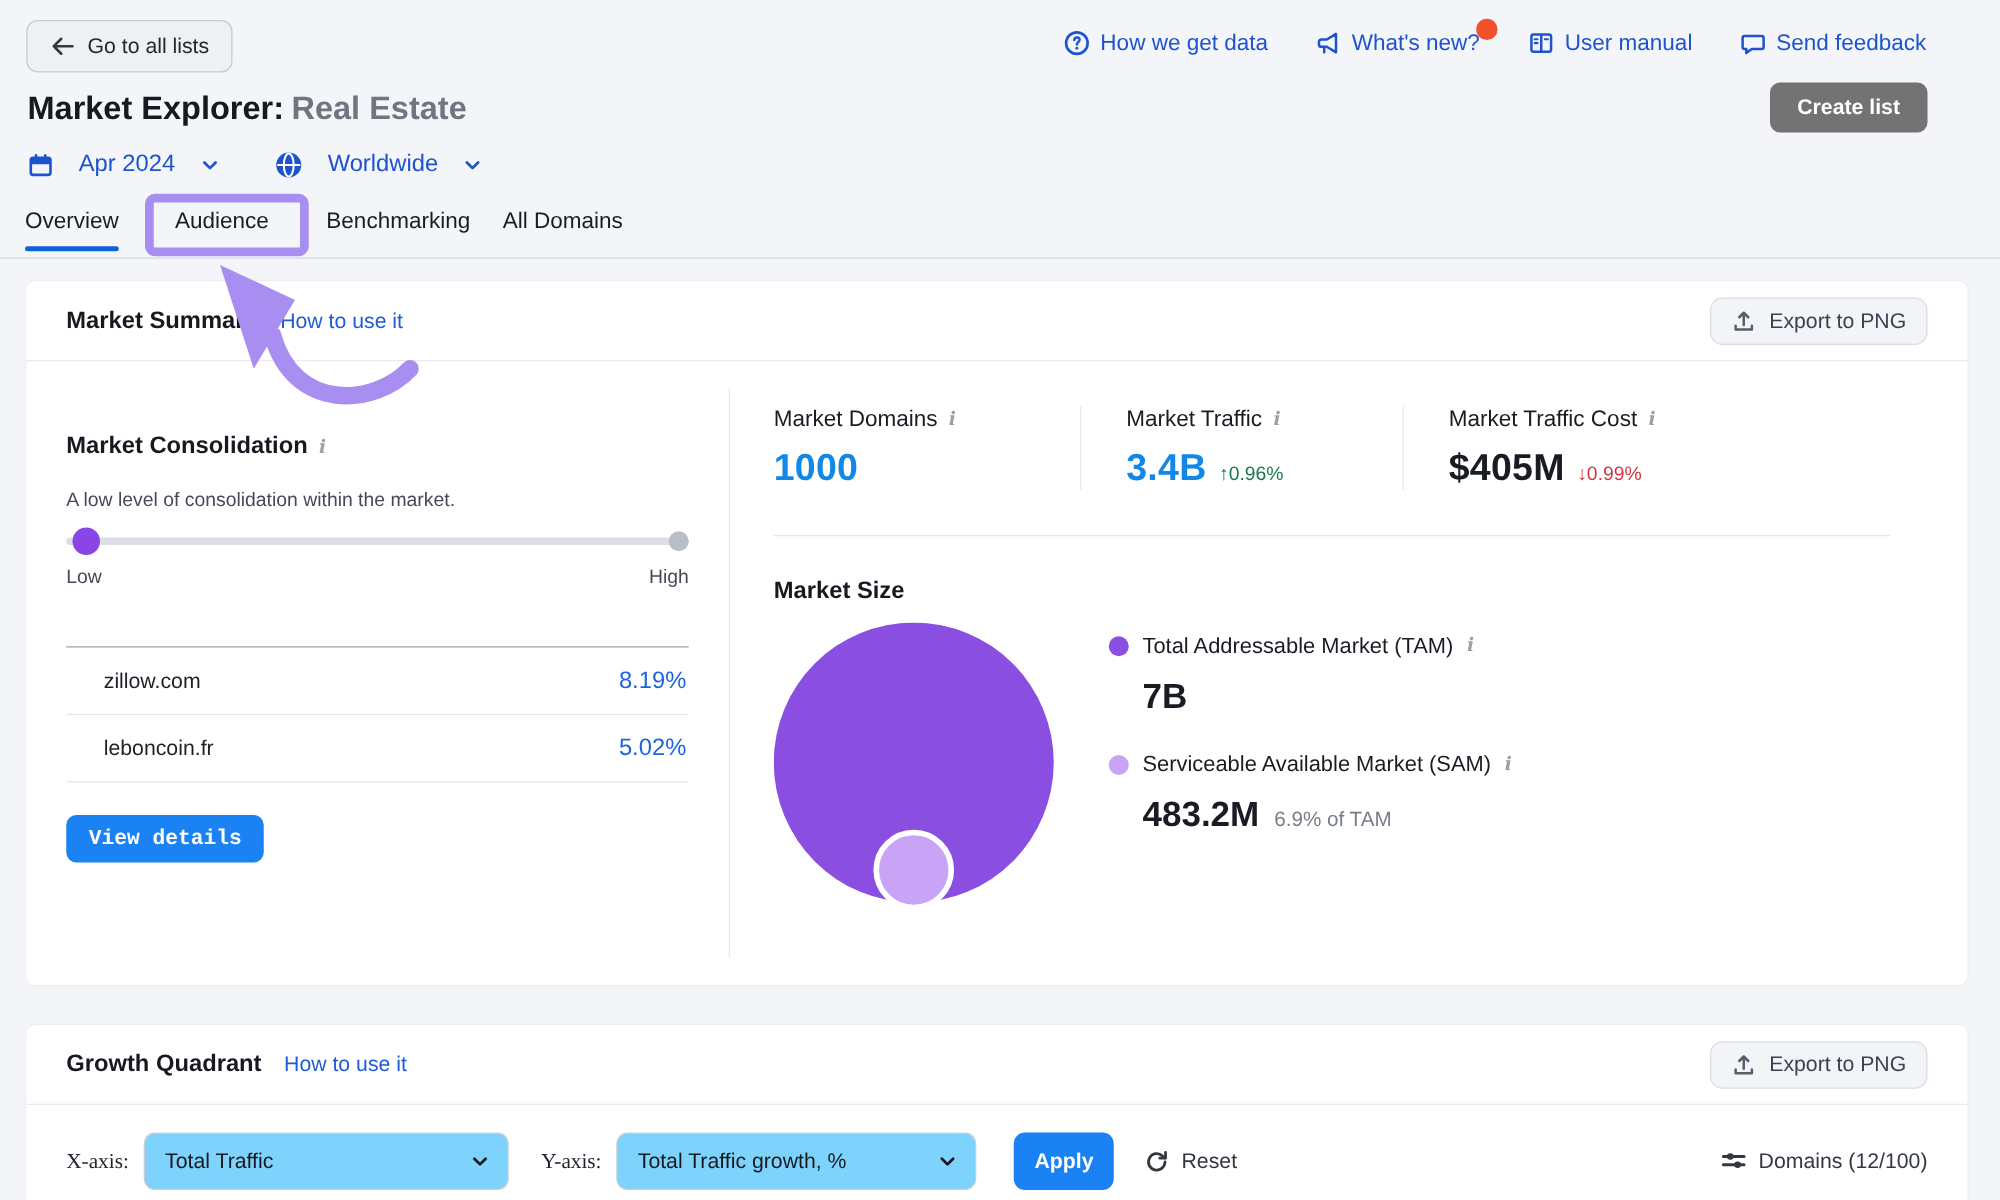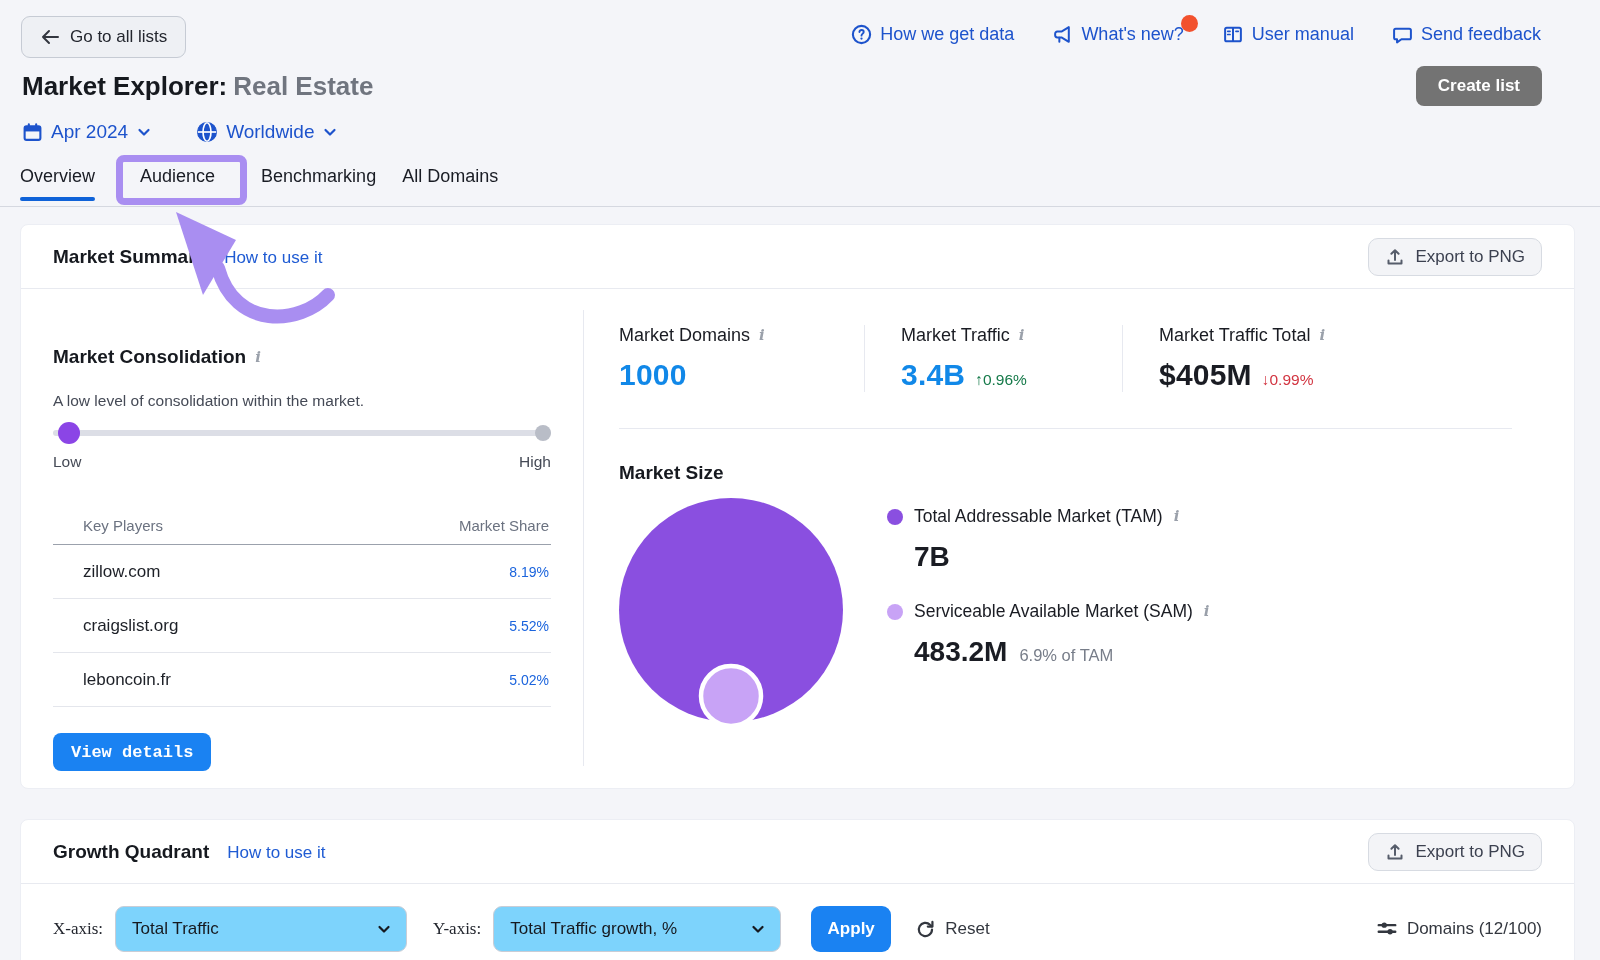--- a/index.html
+++ b/index.html
@@ -13,21 +13,21 @@
   .top-link { display:inline-flex; align-items:center; gap:8px; color:#1d53cc; font-size:18px; cursor:pointer; position:relative; text-decoration:none; }
   .top-link svg { flex:0 0 auto; }
   .notif-dot { position:absolute; top:-9px; right:-14px; width:17px; height:17px; border-radius:50%; background:#f2512e; }
 
   
   .title-row { height:56px; padding:0 58px 0 22px; display:flex; align-items:center; justify-content:space-between; }
   .page-title { font-size:26px; font-weight:700; color:#16191f; }
   .page-title .market-name { color:#70757f; font-weight:700; margin-left:6px; }
   .create-btn { height:40px; padding:0 22px; background:#737373; border:none; border-radius:8px; color:#fff; font-size:17px; font-weight:700; cursor:pointer; font-family:inherit; }
   .date-row { height:36px; padding-left:22px; display:flex; align-items:center; gap:44px; }
-  .selector { display:inline-flex; align-items:center; gap:8px; color:#1d53cc; font-size:19px; cursor:pointer; }
+  .selector { display:inline-flex; align-items:center; gap:20px; color:#1d53cc; font-size:19px; cursor:pointer; }
 
   
   .tabs-row { height:56px; padding-left:20px; display:flex; align-items:center; gap:26px; position:relative; }
   .tabs-border { position:absolute; left:0; top:206px; width:1600px; height:1px; background:#d5d8e0; }
   .tab { font-size:18px; color:#191c24; cursor:pointer; position:relative; padding:14px 0 17px; }
   .tab.active::after { content:""; position:absolute; left:0; right:0; bottom:3px; height:4px; background:#0f62d8; border-radius:2px; }
   .tab.boxed { padding-left:19px; padding-right:20px; }
 
   
   .highlight-box { position:absolute; left:116px; top:155px; width:131px; height:50px; border:7px solid #a98ef1; border-radius:8px; z-index:60; pointer-events:none; }
@@ -55,21 +55,21 @@
   .slider-track { position:absolute; left:0; right:0; top:8px; height:6px; border-radius:3px; background:#dcdee6; }
   .slider-thumb-low { position:absolute; left:5px; top:0; width:22px; height:22px; border-radius:50%; background:#8b45e6; }
   .slider-thumb-high { position:absolute; right:0; top:3px; width:16px; height:16px; border-radius:50%; background:#b9bdc7; }
   .slider-labels { display:flex; justify-content:space-between; margin-top:9px; font-size:15.5px; color:#454a56; }
 
   .kp-table { margin-top:46px; }
   .kp-head { display:flex; justify-content:space-between; font-size:15px; color:#6b7280; padding:0 2px 10px 30px; }
   .kp-divider-strong { border:none; border-top:1px solid #9ba1ac; }
   .kp-row { display:flex; justify-content:space-between; align-items:center; height:54px; padding:0 2px 0 30px; border-bottom:1px solid #e4e6ec; }
   .kp-domain { font-size:17px; color:#1d2027; }
-  .kp-share { font-size:14px; color:#1b64dd; cursor:pointer; }
+  .kp-share { font-size:19px; color:#1b64dd; cursor:pointer; }
   .details-btn { margin-top:26px; height:38px; padding:0 18px; background:#1a82f2; color:#fff; border:none; border-radius:8px; font-size:17px; font-weight:700; cursor:pointer; font-family:Liberation Mono, monospace; }
 
   .metrics-row { display:flex; }
   .metric { padding-right:24px; margin-right:36px; border-right:1px solid #e7e9f0; }
   .metric:nth-child(1) { width:246px; }
   .metric:nth-child(2) { width:222px; }
   .metric:last-child { border-right:none; margin-right:0; }
   .metric-label { font-size:18px; color:#1a1c23; display:flex; align-items:center; gap:9px; }
   .metric-value-row { margin-top:12px; display:flex; align-items:baseline; gap:10px; }
   .metric-value { font-size:30px; font-weight:700; letter-spacing:.2px; }
@@ -218,32 +218,24 @@
         <div class="slider-track"></div>
         <div class="slider-thumb-low"></div>
         <div class="slider-thumb-high"></div>
       </div>
       <div class="slider-labels">
         <span>Low</span>
         <span>High</span>
       </div>
 
       <div class="kp-table">
-        <div class="kp-head">
-          <span>Key Players</span>
-          <span>Market Share</span>
-        </div>
         <hr class="kp-divider-strong">
         <div class="kp-row">
           <span class="kp-domain">zillow.com</span>
           <span class="kp-share">8.19%</span>
-        </div>
-        <div class="kp-row">
-          <span class="kp-domain">craigslist.org</span>
-          <span class="kp-share">5.52%</span>
         </div>
         <div class="kp-row">
           <span class="kp-domain">leboncoin.fr</span>
           <span class="kp-share">5.02%</span>
         </div>
       </div>
       <button class="details-btn">View details</button>
     </div>
 
     <div class="right-col">
@@ -262,21 +254,21 @@
             <span>Market Traffic</span>
             <span class="info-i">i</span>
           </div>
           <div class="metric-value-row">
             <span class="metric-value blue">3.4B</span>
             <span class="metric-change up">↑0.96%</span>
           </div>
         </div>
         <div class="metric">
           <div class="metric-label">
-            <span>Market Traffic Total</span>
+            <span>Market Traffic Cost</span>
             <span class="info-i">i</span>
           </div>
           <div class="metric-value-row">
             <span class="metric-value dark">$405M</span>
             <span class="metric-change down">↓0.99%</span>
           </div>
         </div>
       </div>
       <hr class="metrics-divider">
 

